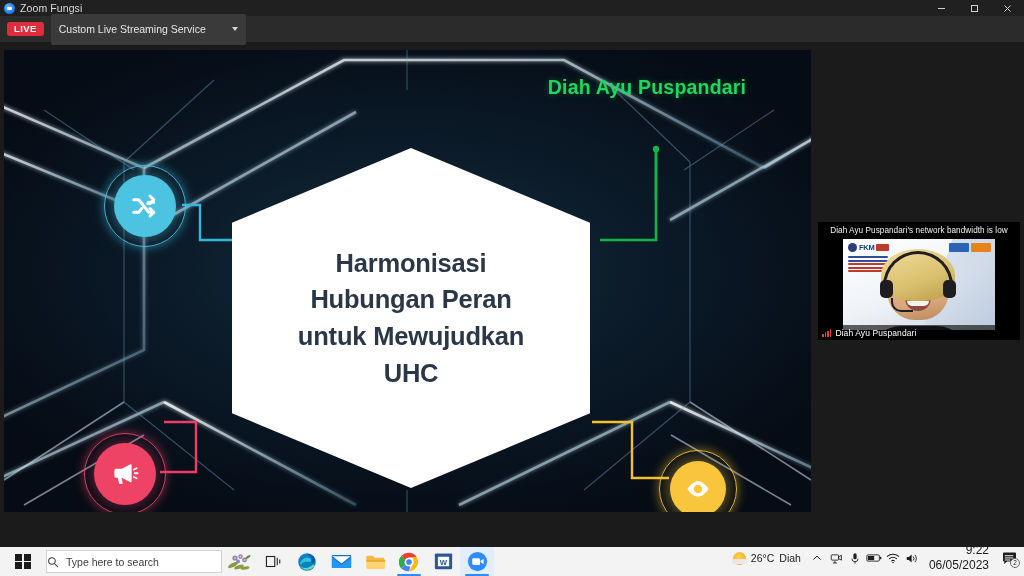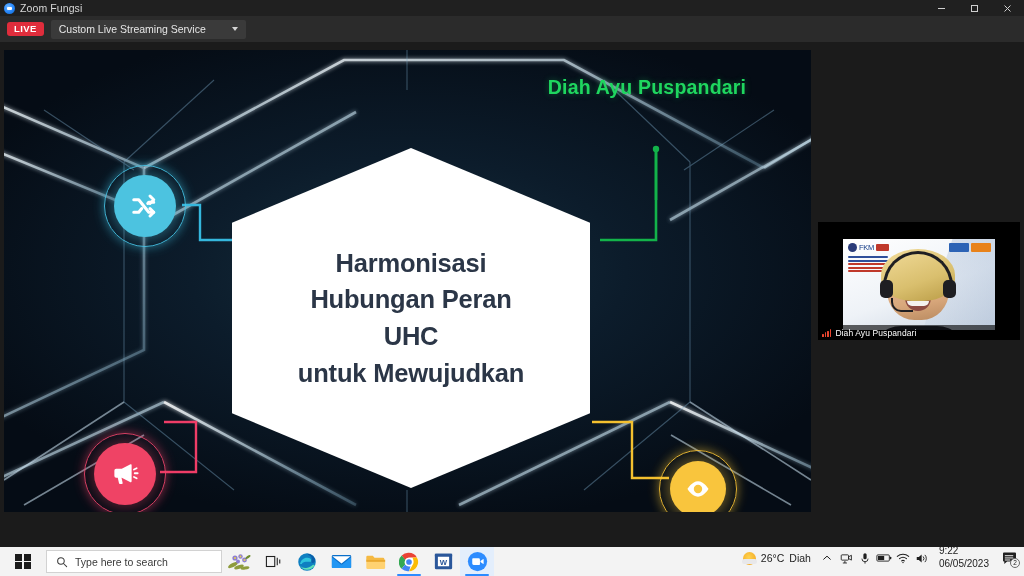--- a/index.html
+++ b/index.html
@@ -43,21 +43,21 @@
     background: #2b2b2b;
     display: flex; align-items: center; padding-left: 7px; gap: 7px;
   }
   .live-badge {
     background: #e02d3c; color: #fff;
     font-size: 9.5px; font-weight: bold; letter-spacing: .4px;
     padding: 2px 7px 3px; border-radius: 3px; line-height: 1;
   }
   .stream-select {
     background: #3a3a3a; color: #e6e6e6;
-    font-size: 10.5px; height: 19px;
+    font-size: 10.5px; height: 31px;
     padding: 0 8px; border-radius: 2px;
     display: flex; align-items: center; gap: 26px;
   }
   .caret-dn {
     width: 0; height: 0; border-left: 3.5px solid transparent;
     border-right: 3.5px solid transparent; border-top: 4px solid #d4d4d4;
   }
 
   
   .slide-wrap {
@@ -146,21 +146,21 @@
   .vbg { position: absolute; inset: 0; background: linear-gradient(160deg,#ffffff 0%,#eef2f7 55%,#c9d4e2 100%); }
   .vbg .slash {
     position: absolute; right: -20px; top: -10px; width: 80px; height: 140px;
     background: linear-gradient(200deg, rgba(120,150,190,.35), rgba(190,205,225,.1));
     transform: rotate(18deg);
   }
   .fkm-logo {
     position: absolute; left: 5px; top: 4px; display: flex; align-items: center; gap: 2px;
   }
   .fkm-seal { width: 9px; height: 9px; border-radius: 50%; background: #2b3c7a; }
-  .fkm-word { font-size: 7.5px; font-weight: normal; color: #123a86; letter-spacing: -.3px; }
+  .fkm-word { font-size: 7.5px; font-weight: bold; color: #123a86; letter-spacing: -.3px; }
   .fkm-sub { width: 13px; height: 7px; background: #c0392b; border-radius: 1px; }
   .banner-lines { position: absolute; left: 5px; top: 17px; }
   .banner-lines i {
     display: block; height: 2px; margin-bottom: 1.6px; border-radius: 1px; background: #2f4f9b;
   }
   .banner-lines i.red { background: #c0392b; }
   .topright-logos {
     position: absolute; right: 4px; top: 4px; display: flex; gap: 2px;
   }
   .topright-logos b { display: block; width: 20px; height: 9px; background: #2c63b5; border-radius: 1px; }
@@ -233,21 +233,21 @@
     position: absolute; left: 0; bottom: 0; width: 1024px; height: 29px;
     background: #f3f3f3; display: flex; align-items: center;
   }
   .start-btn {
     width: 46px; height: 29px; display: flex; align-items: center; justify-content: center;
   }
   .win-logo { display: grid; grid-template-columns: 7px 7px; grid-template-rows: 7px 7px; gap: 1.6px; }
   .win-logo i { background: #1b1b1b; display: block; }
   .search-box {
     width: 176px; height: 23px; background: #fff; border: 1px solid #d2d2d2;
-    display: flex; align-items: center; gap: 7px; padding-left: 9px;
+    display: flex; align-items: center; gap: 7px; padding-left: 0;
     color: #3a3a3a; font-size: 10.5px;
   }
   .tb-flower { width: 34px; display: flex; align-items: center; justify-content: center; }
   .tb-item { width: 34px; height: 29px; display: flex; align-items: center; justify-content: center; position: relative; }
   .tb-item.active::after {
     content: ""; position: absolute; bottom: 0; left: 5px; right: 5px;
     height: 2px; background: #2d8cff; border-radius: 1px;
   }
   .tb-item.open { background: #e3eefc; }
   .tray {
@@ -258,21 +258,21 @@
   .sun {
     width: 13px; height: 13px; border-radius: 50%;
     background: radial-gradient(circle at 45% 40%, #ffd34d, #f0a01e);
     position: relative;
   }
   .sun::after {
     content: ""; position: absolute; left: -1px; bottom: 1px; width: 15px; height: 5px;
     background: #e8e8ea; border-radius: 4px;
   }
   .tray-ico { width: 19px; height: 29px; display: flex; align-items: center; justify-content: center; color: #1f1f1f; }
-  .clock { text-align: left; font-size: 10px; color: #1b1b1b; line-height: 1.28; padding: 0 7px; }
+  .clock { text-align: right; font-size: 12px; color: #1b1b1b; line-height: 1.28; padding: 0 7px; }
   .notif { width: 26px; height: 29px; display: flex; align-items: center; justify-content: center; position: relative; }
   .notif-badge {
     position: absolute; right: 2px; bottom: 5px;
     width: 10px; height: 10px; border-radius: 50%;
     background: #f3f3f3; border: 1px solid #6b6b6b; color: #1b1b1b;
     font-size: 6.5px; display: flex; align-items: center; justify-content: center;
   }
 </style>
 </head>
 <body>
@@ -381,22 +381,22 @@
       </svg>
 
       <div class="presenter">
         <div>Diah Ayu Puspandari</div>
       </div>
 
       <div class="hexcard">
         <div class="hextext">
           <div>Harmonisasi</div>
           <div>Hubungan Peran</div>
+          <div>untuk Mewujudkan</div>
           <div>UHC</div>
-          <div>untuk Mewujudkan</div>
         </div>
       </div>
 
       <div class="node node-shuffle">
         <span class="ring"></span>
         <span class="disc">
           <svg width="30" height="30" viewBox="0 0 24 24" fill="none" stroke="#fff" stroke-width="2.4" stroke-linecap="round" stroke-linejoin="round">
             <path d="M16 4l3 3-3 3"></path>
               <path d="M16 14l3 3-3 3"></path>
             <path d="M3 7h4l8 10h4"></path>
@@ -427,20 +427,21 @@
             <path d="M12 5.4C6.9 5.4 3 12 3 12s3.9 6.6 9 6.6 9-6.6 9-6.6-3.9-6.6-9-6.6zm0 10.2a3.6 3.6 0 110-7.2 3.6 3.6 0 010 7.2z"></path>
             <circle cx="12" cy="12" r="2.1" fill="#f9c53d"></circle>
           </svg>
         </span>
       </div>
 
     </div>
   </div>
 
   <div class="video-panel">
+    <div class="bw-banner">Diah Ayu Puspandari's network bandwidth is low</div>
     <div class="video-feed">
       <div class="vbg">
         <div class="slash"></div>
       </div>
       <div class="fkm-logo">
         <span class="fkm-seal"></span>
         <span class="fkm-word">FKM</span>
         <span class="fkm-sub"></span>
       </div>
       <div class="topright-logos">

